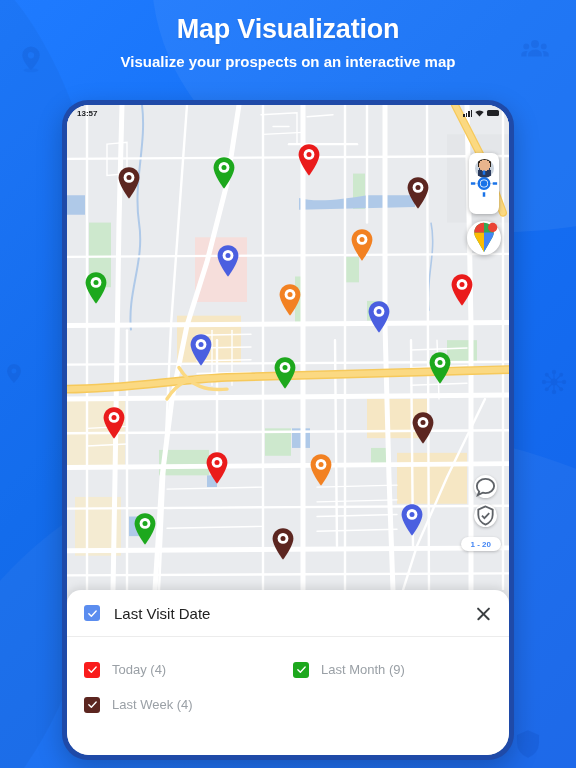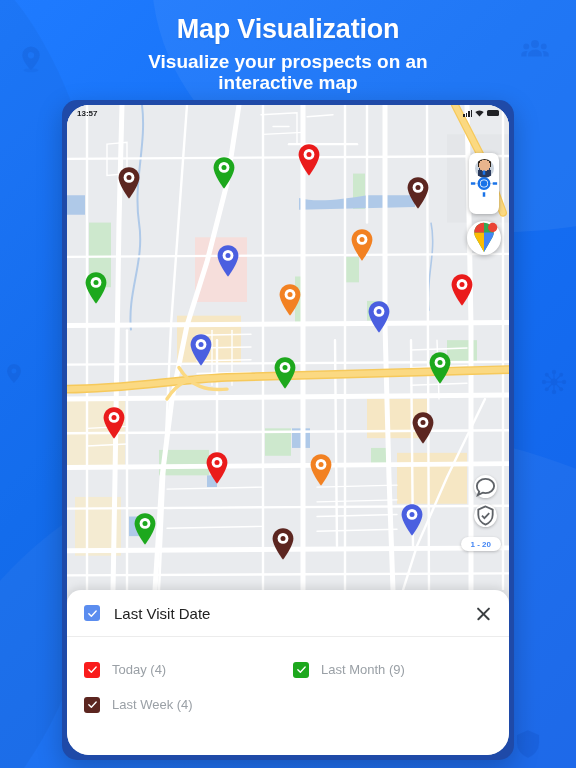--- a/index.html
+++ b/index.html
@@ -29,30 +29,30 @@
   
   #header {
     position:absolute; left:0; right:0; top:14px;
     text-align:center; z-index:4; color:#ffffff;
   }
   #header .title {
     font-size:27px; font-weight:bold; letter-spacing:-0.2px;
     text-shadow:0 1px 2px rgba(0,0,0,0.12);
   }
   #header .subtitle {
-    font-size:19px; font-weight:bold; line-height:21px;
+    font-size:15px; font-weight:bold; line-height:21px;
     margin-top:6px; padding:0 110px;
   }
 
   
   #device {
     position:absolute; left:62px; top:100px;
     width:452px; height:660px;
     background:#1F4AA8;
-    border-radius:15px;
+    border-radius:26px;
     padding:5px;
     box-shadow:0 8px 26px rgba(0,0,0,0.22);
     z-index:5;
   }
   #screen {
     width:100%; height:100%;
     background:#E8EAED;
     border-radius:22px;
     overflow:hidden;
     position:relative;

